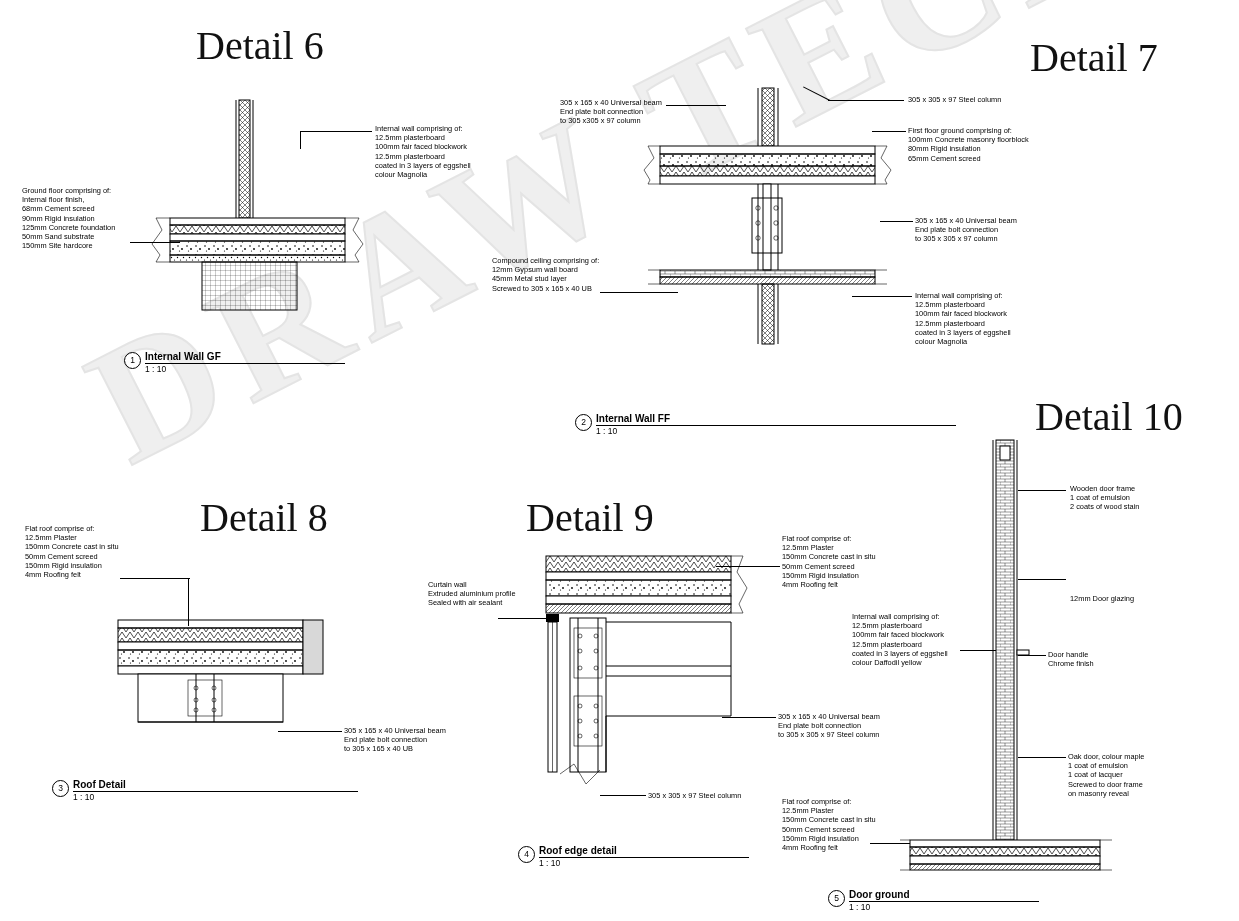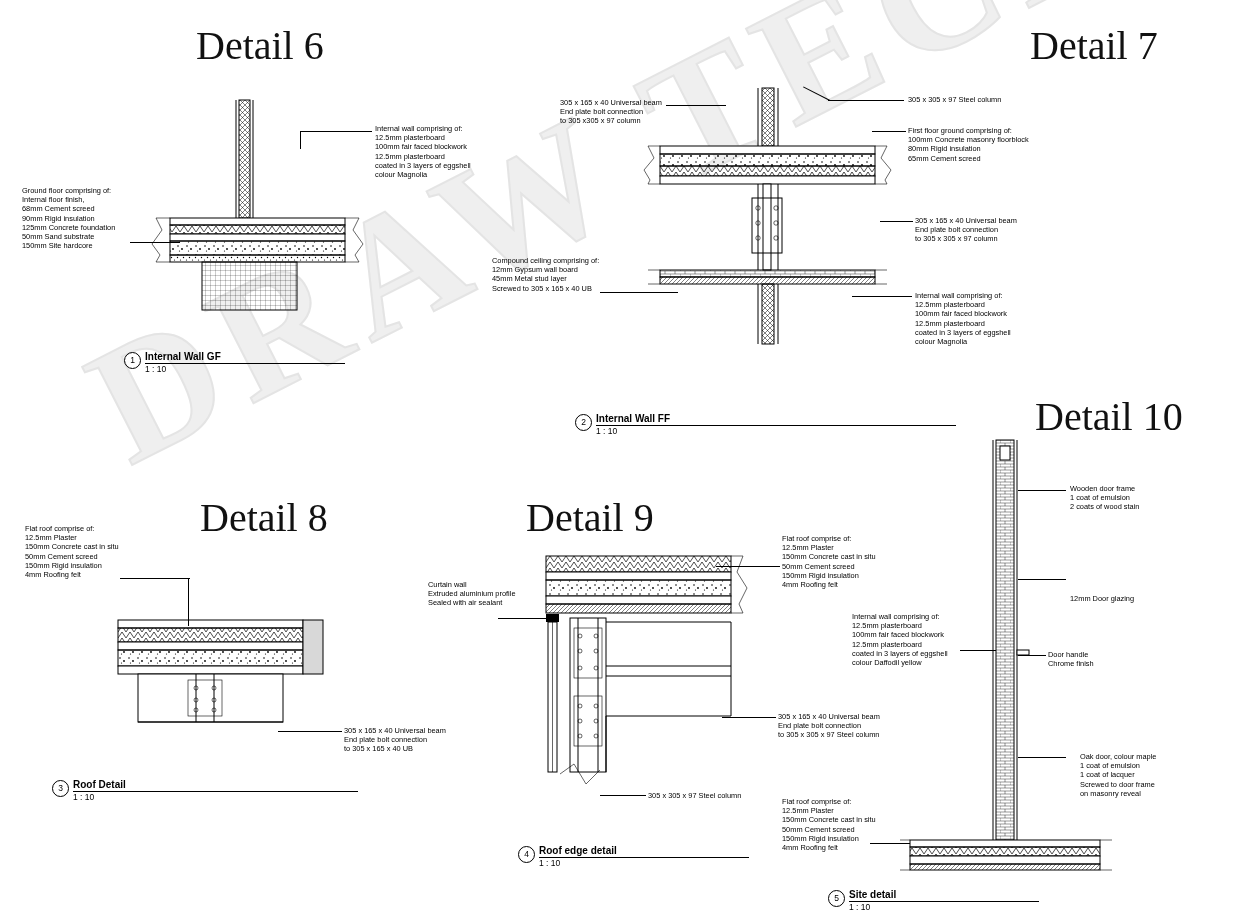--- a/index.html
+++ b/index.html
@@ -85,21 +85,21 @@
   .fillg{fill:#d8d8d8;stroke:#000;stroke-width:1;}
 </style>
 </head>
 <body>
 
 <div class="canvas">
 
   <div class="watermark">DRAW TECHNIC</div>
 
   <div class="detail-title" style="left:196px;top:22px;">Detail 6</div>
-  <div class="detail-title" style="left:1030px;top:22px;">Detail 7</div>
+  <div class="detail-title" style="left:1030px;top:34px;">Detail 7</div>
   <div class="detail-title" style="left:200px;top:494px;">Detail 8</div>
   <div class="detail-title" style="left:526px;top:494px;">Detail 9</div>
   <div class="detail-title" style="left:1035px;top:393px;">Detail 10</div>
 
   <div class="dwg" style="left:140px;top:100px;">
     <svg width="260" height="240" viewBox="0 0 260 240">
       <defs>
         <pattern id="hatchX" width="5" height="5" patternUnits="userSpaceOnUse">
           <path d="M0,0 L5,5 M5,0 L0,5" stroke="#000" stroke-width="0.5"></path>
         </pattern>
@@ -396,35 +396,35 @@
 100mm fair faced blockwork
 12.5mm plasterboard
 coated in 3 layers of eggshell
 colour Daffodil yellow</div>
   <div class="ln lnh" style="left:960px;top:650px;width:36px;"></div>
 
   <div class="note" style="left:1048px;top:650px;">Door handle
 Chrome finish</div>
   <div class="ln lnh" style="left:1018px;top:655px;width:28px;"></div>
 
-  <div class="note" style="left:1068px;top:752px;margin-left:12px;">Oak door, colour maple
+  <div class="note" style="left:1068px;top:752px;">Oak door, colour maple
 1 coat of emulsion
 1 coat of lacquer
 Screwed to door frame
 on masonry reveal</div>
   <div class="ln lnh" style="left:1018px;top:757px;width:48px;"></div>
 
   <div class="note" style="left:782px;top:797px;">Flat roof comprise of:
 12.5mm Plaster
 150mm Concrete cast in situ
 50mm Cement screed
 150mm Rigid insulation
 4mm Roofing felt</div>
   <div class="ln lnh" style="left:870px;top:843px;width:40px;"></div>
 
   <div class="viewtag" style="left:828px;top:890px;">
     <div class="circ">5</div>
-    <div class="vt-name">Site detail</div>
+    <div class="vt-name">Door ground</div>
     <div class="vt-rule" style="width:190px;"></div>
     <div class="vt-scale">1 : 10</div>
   </div>
 
 </div>
 
 </body></html>

